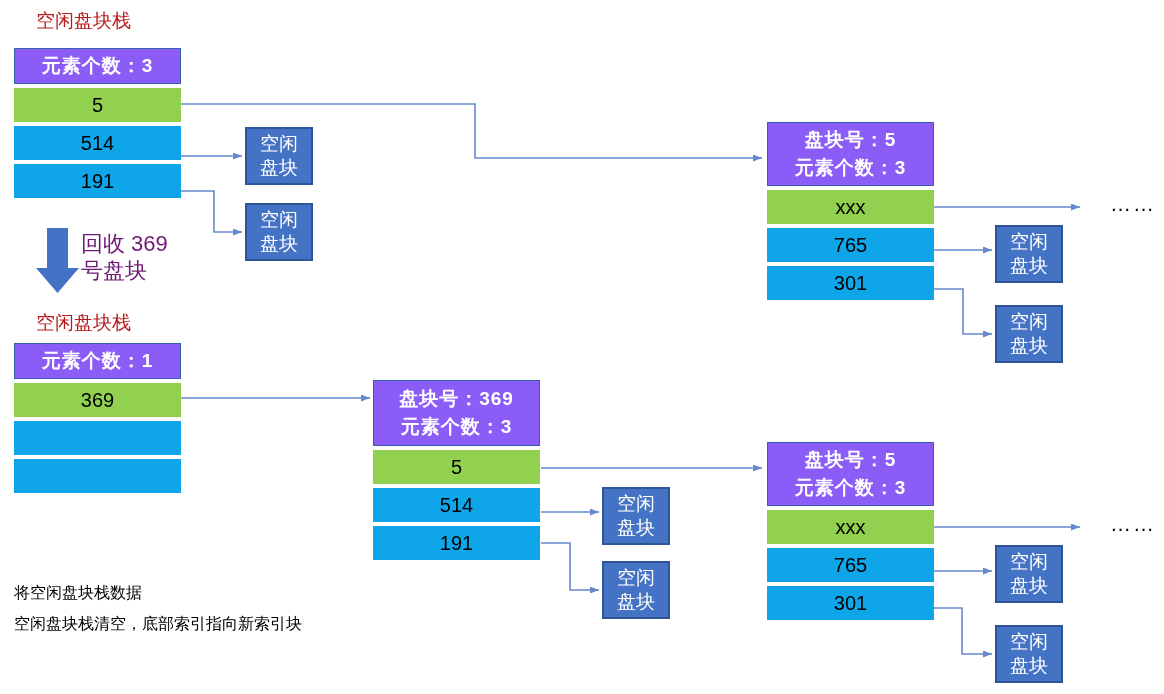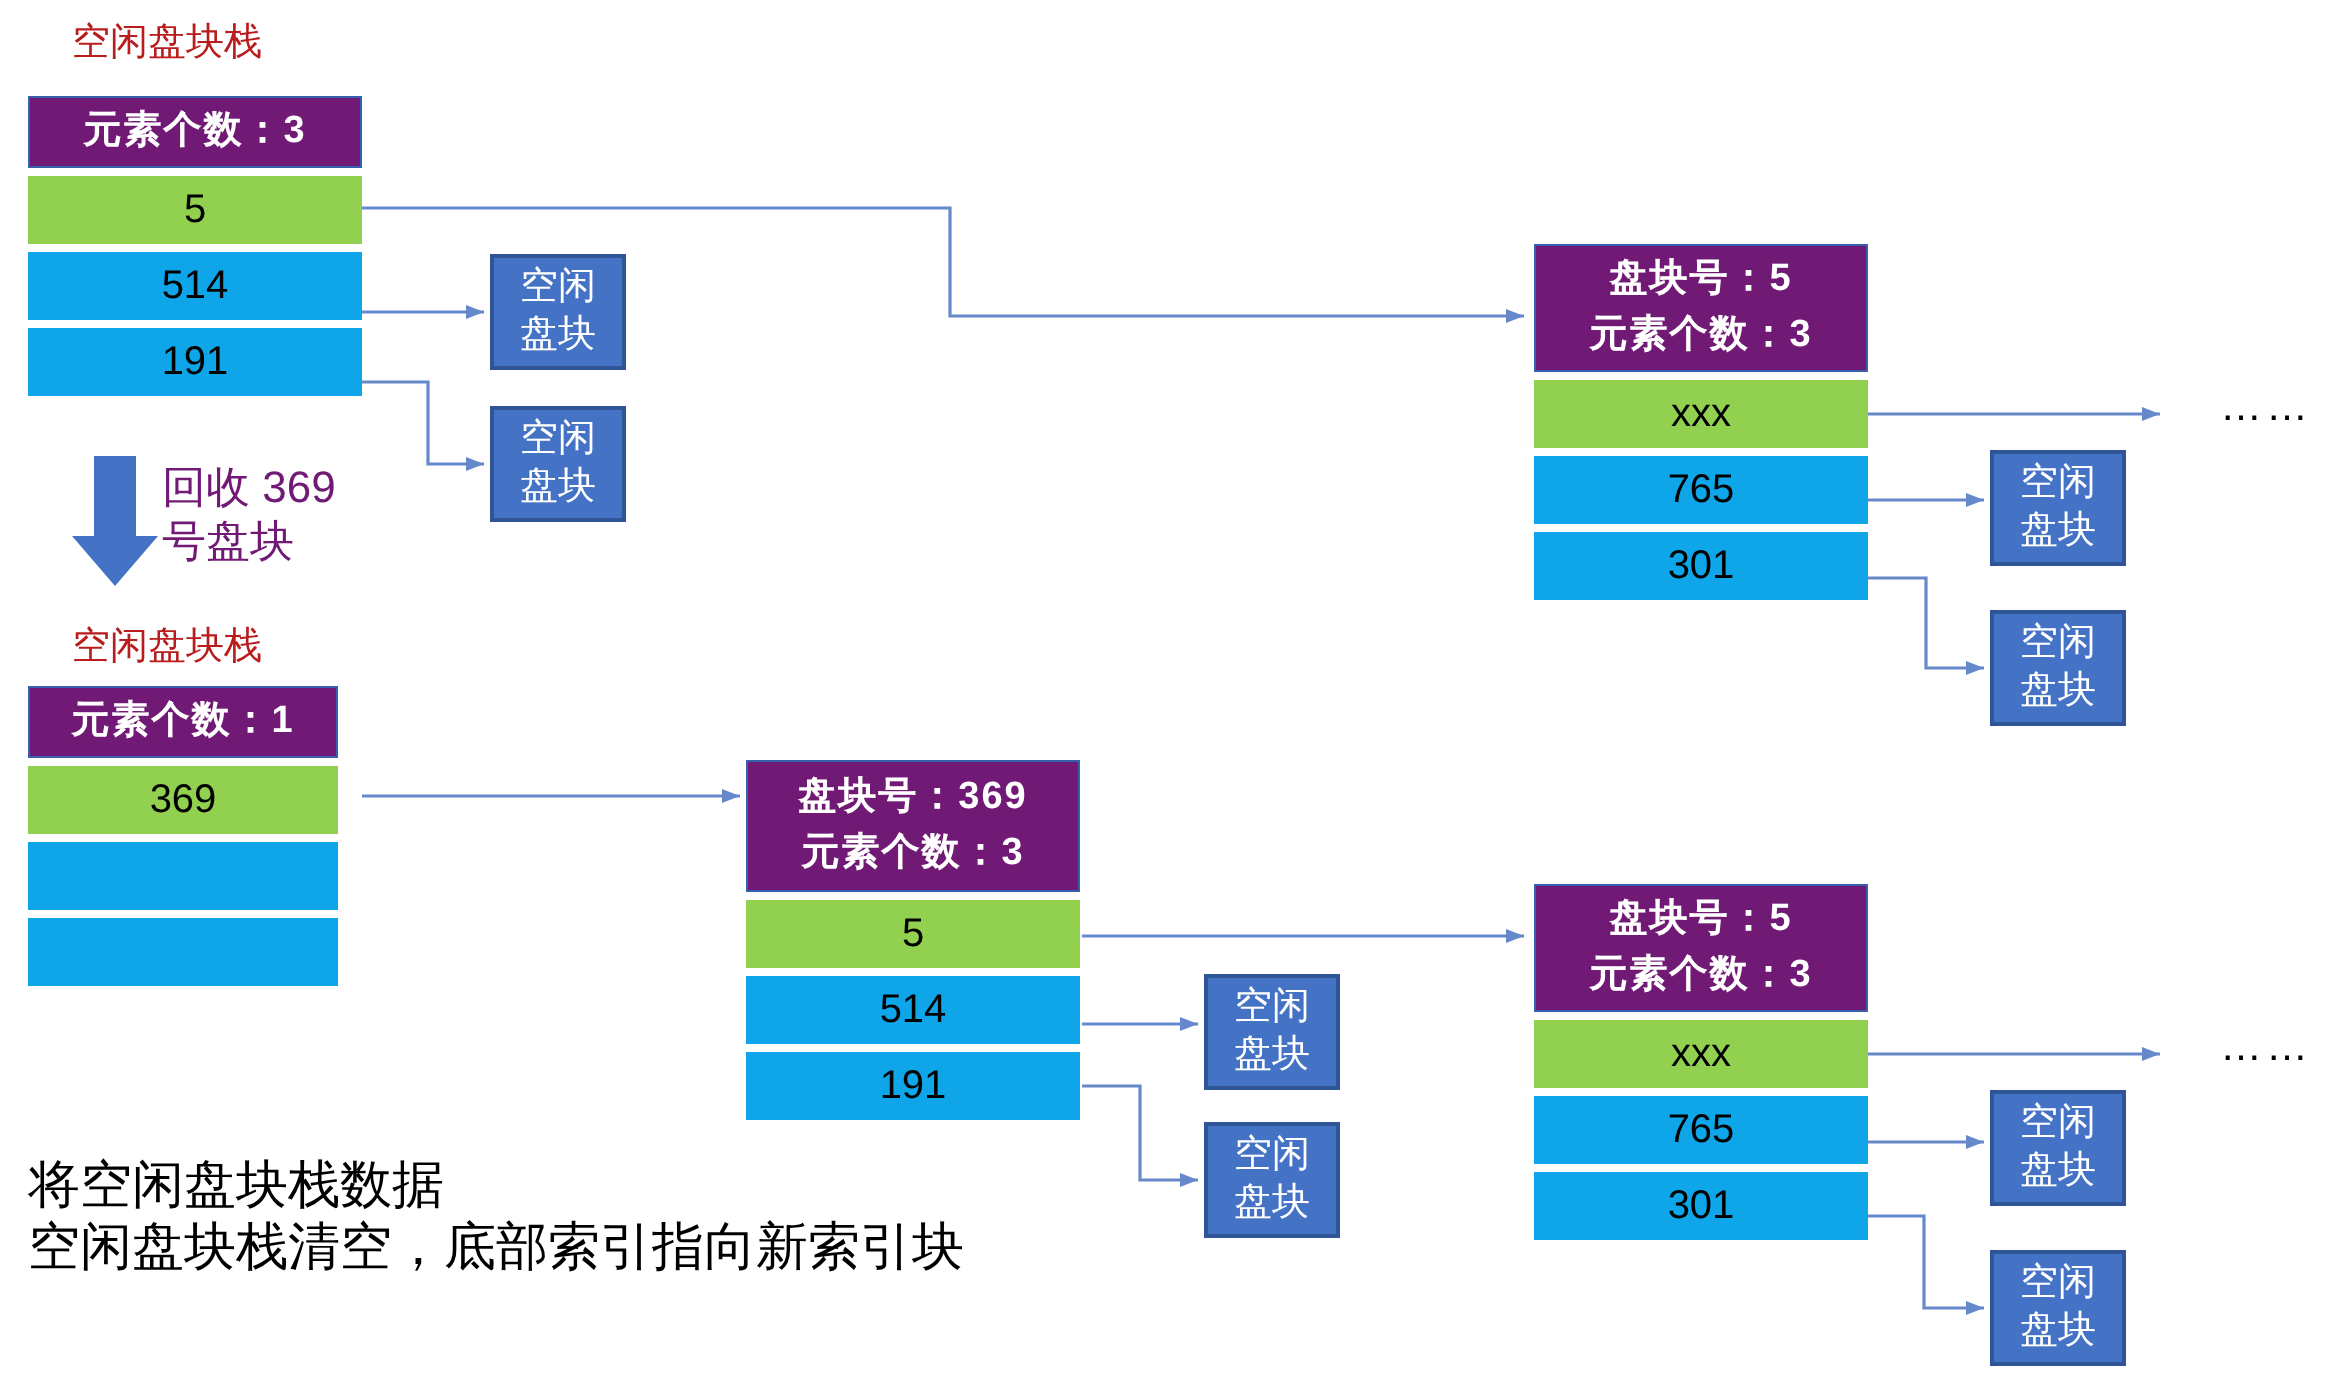--- a/index.html
+++ b/index.html
@@ -4,40 +4,40 @@
 <style>
   html,body { margin:0; padding:0; background:#ffffff; }
   .canvas {
     position:relative; width:1164px; height:694px; background:#ffffff;
     font-family:"Liberation Sans", sans-serif; overflow:hidden;
   }
   .overlay { position:absolute; left:0; top:0; width:1164px; height:694px; z-index:0; }
   .block { position:absolute; z-index:1; }
   .hdr {
     position:absolute; left:0; top:0; width:100%;
-    background:#701a75; border:1px solid #3660AE; box-sizing:border-box;
+    background:#8b5cf6; border:1px solid #3660AE; box-sizing:border-box;
     color:#ffffff; font-weight:bold; font-size:19px;
     display:flex; flex-direction:column; align-items:center; justify-content:center;
     line-height:28px; letter-spacing:1px;
   }
   .row {
     position:absolute; left:0; width:100%; height:34px;
     text-align:center; font-size:20px; line-height:34px; color:#000000;
   }
   .green { background:#92D050; }
   .gray  { background:#0ea5e9; }
   .fb {
     position:absolute; z-index:1; width:68px; height:58px;
     background:#4472C4; border:2px solid #2F5597; box-sizing:border-box;
     color:#ffffff; font-size:19px; line-height:24px; text-align:center;
     display:flex; flex-direction:column; align-items:center; justify-content:center;
   }
   .title { position:absolute; z-index:1; font-size:19px; color:#b91c1c; white-space:nowrap; }
   .red-note { position:absolute; z-index:1; color:#701a75; font-size:22px; line-height:27px; font-weight:400; white-space:nowrap; }
-  .caption { position:absolute; z-index:1; font-size:26px; line-height:31px; color:#000000; white-space:nowrap; }
+  .caption { position:absolute; z-index:1; font-size:16px; line-height:31px; color:#000000; white-space:nowrap; }
   .dots { position:absolute; z-index:1; font-size:21px; color:#000000; letter-spacing:2px; white-space:nowrap; }
   .conn { stroke:#6589CB; stroke-width:1.6; fill:none; }
 </style>
 </head>
 <body>
 
 <div class="canvas">
 
   <svg class="overlay" viewBox="0 0 1164 694">
     <defs>
@@ -79,21 +79,21 @@
     <div>盘块</div>
   </div>
 
   <div class="red-note" style="left:81px; top:230px;">
     <div>回收 369</div>
     <div>号盘块</div>
   </div>
 
   <div class="title" style="left:36px; top:310px;">空闲盘块栈</div>
 
-  <div class="block" style="left:14px; top:343px; width:155px; height:150px;">
+  <div class="block" style="left:14px; top:343px; width:167px; height:150px;">
     <div class="hdr" style="height:36px;">元素个数：1</div>
     <div class="row green" style="top:40px;">369</div>
     <div class="row gray" style="top:78px;"></div>
     <div class="row gray" style="top:116px;"></div>
   </div>
 
   <div class="block" style="left:373px; top:380px; width:167px; height:208px;">
     <div class="hdr" style="height:66px;">
       <div>盘块号：369</div>
       <div>元素个数：3</div>

